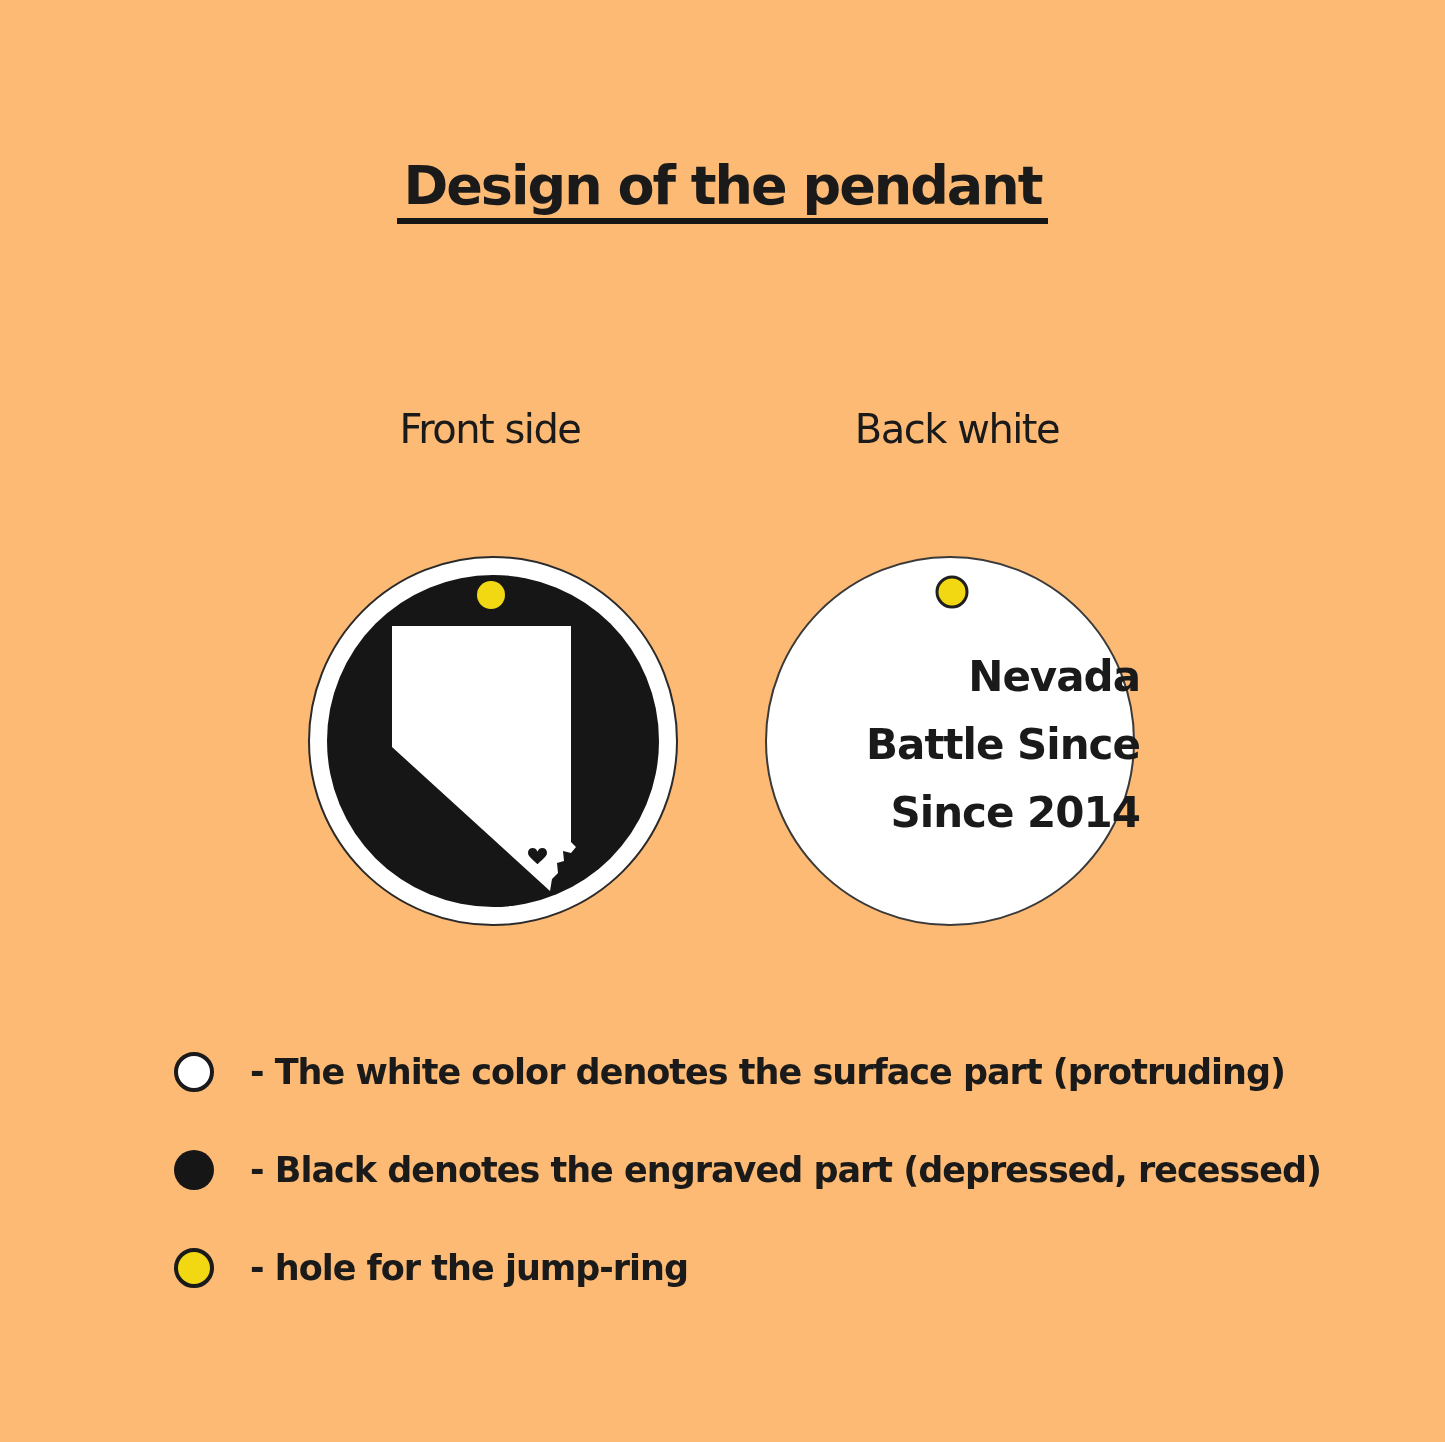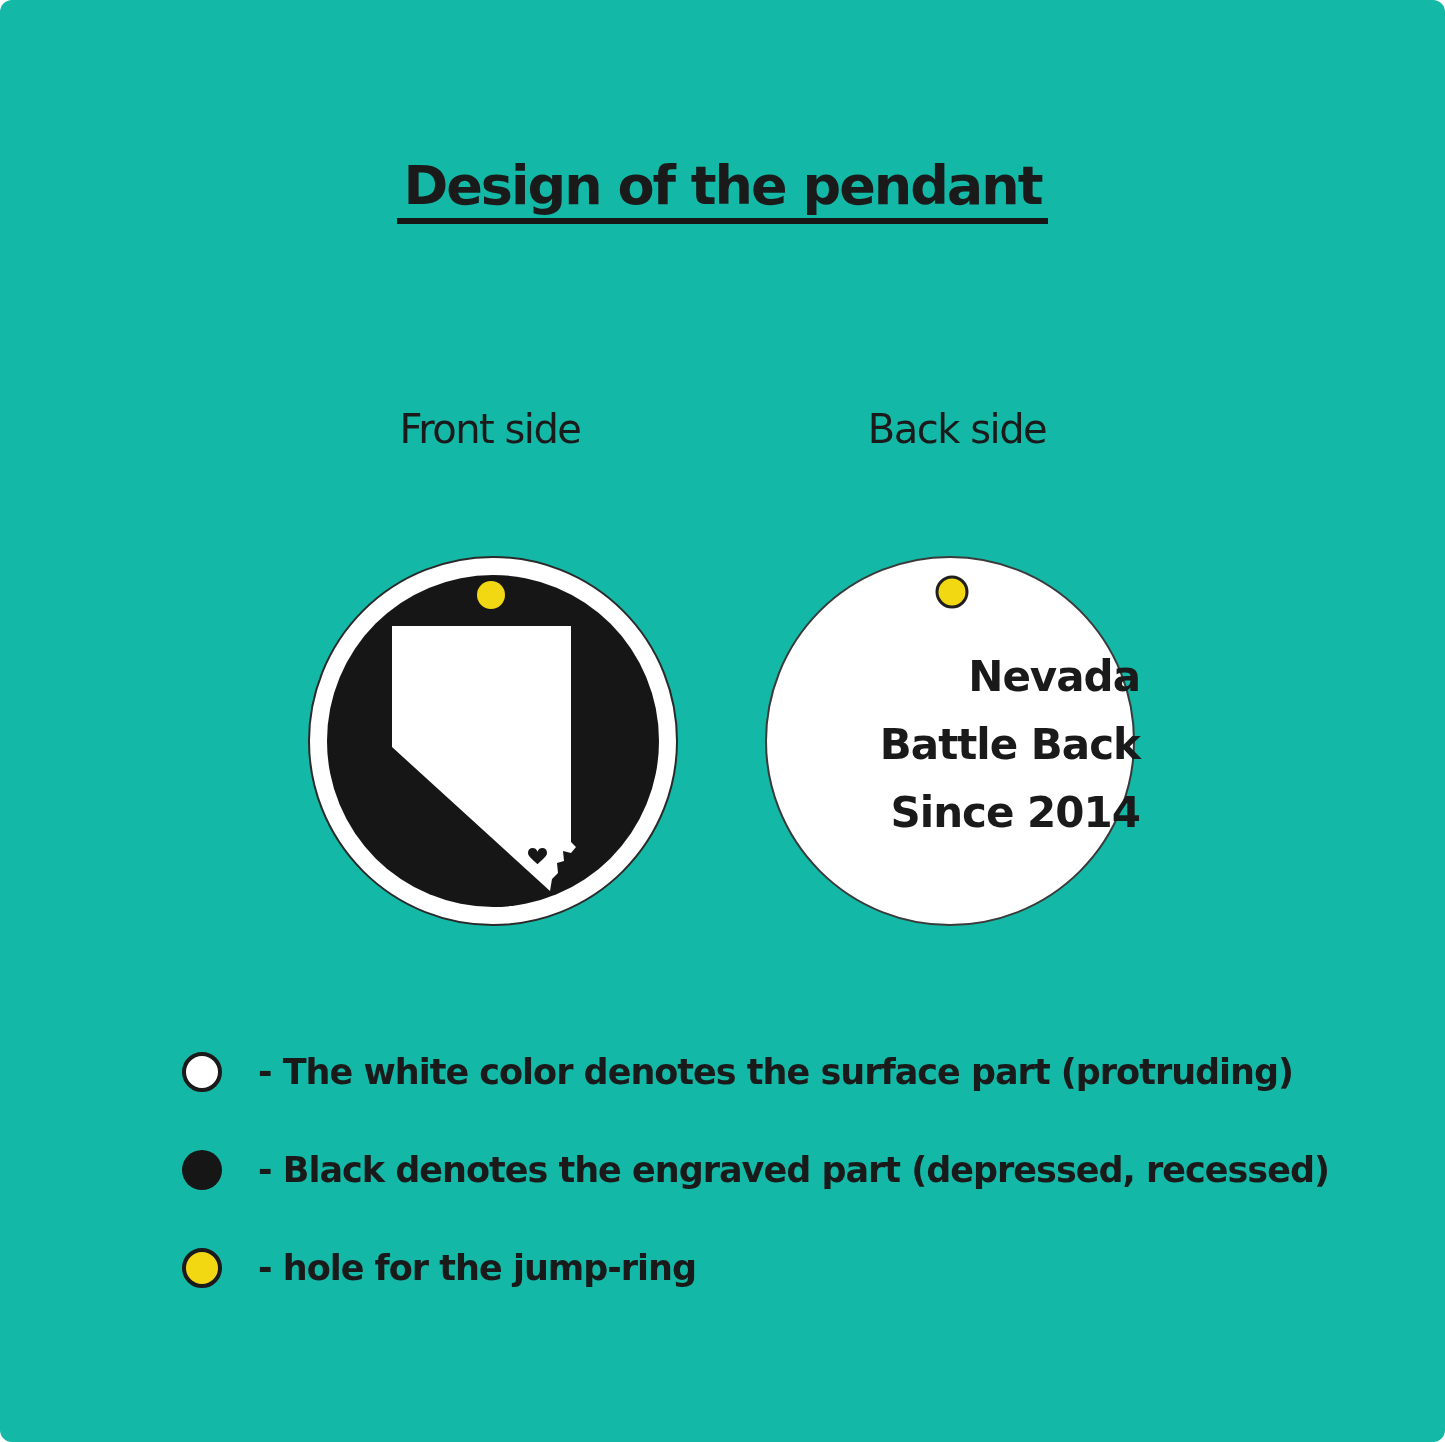--- a/index.html
+++ b/index.html
@@ -1,20 +1,19 @@
 <!DOCTYPE html>
 <html><head>
 <meta charset="utf-8">
 <style>
   html,body { margin:0; padding:0; background:#ffffff; }
   .canvas {
-    position:relative; width:1445px; height:1442px; background:#14b8a6;
+    position:relative; width:1445px; height:1442px; background:#fdba74;
     font-family:"DejaVu Sans","Liberation Sans",sans-serif; color:#1a1a1a;
     overflow:hidden;
-    border-radius:12px;
   }
   .title-wrap { position:absolute; top:156px; left:0; width:100%; text-align:center; }
   .title {
     display:inline-block; font-size:54px; font-weight:bold; letter-spacing:-2px;
     line-height:1.1; border-bottom:6px solid #161616; padding:0 6px 3px;
     white-space:nowrap;
   }
   .side-label {
     position:absolute; top:406px; width:320px; text-align:center;
     font-size:40px; font-weight:normal; letter-spacing:-1.5px; white-space:nowrap;
@@ -23,59 +22,59 @@
   .side-label.back  { left:797px; }
   .pendant-svg { position:absolute; width:380px; height:380px; }
   .pendant-svg.front { left:303px; top:551px; }
   .pendant-svg.back  { left:760px; top:551px; }
   .back-text {
     position:absolute; left:760px; top:643px; width:380px; text-align:right;
     font-size:42px; font-weight:bold; line-height:68px; letter-spacing:-1px;
     white-space:nowrap;
   }
   .legend-row {
-    position:absolute; left:180px; height:44px;
+    position:absolute; left:172px; height:44px;
     display:flex; align-items:center;
   }
   .legend-row.r1 { top:1050px; }
   .legend-row.r2 { top:1148px; }
   .legend-row.r3 { top:1246px; }
   .legend-swatch { flex:none; margin-right:34px; display:block; }
   .legend-text {
     font-size:35px; font-weight:bold; letter-spacing:-1px; white-space:nowrap;
   }
 </style>
 </head>
 <body>
 
 <div class="canvas">
 
   <div class="title-wrap">
     <span class="title">Design of the pendant</span>
   </div>
 
   <div class="side-label front">Front side</div>
-  <div class="side-label back">Back side</div>
+  <div class="side-label back">Back white</div>
 
   <svg class="pendant-svg front" viewBox="0 0 380 380">
     <circle cx="190" cy="190" r="184" stroke="#2a2a2a" stroke-width="2" fill="#FFFFFF"></circle>
     <circle cx="190" cy="190" r="166" fill="#161616"></circle>
     <circle cx="188" cy="44" r="14" fill="#F2D713"></circle>
     <polygon points="89,75 268,75 268,291 273,296 268,302 260,300 261,310 254,312 255,322 249,328 247,340 89,196" fill="#FFFFFF"></polygon>
     <path transform="translate(225,297) scale(0.95)" d="M10 17 C5 12 0 9 0 5 C0 2 2 0 5 0 C7 0 9 1 10 4 C11 1 13 0 15 0 C18 0 20 2 20 5 C20 9 15 12 10 17 Z" fill="#161616"></path>
   </svg>
 
   <svg class="pendant-svg back" viewBox="0 0 380 380">
     <circle cx="190" cy="190" r="184" stroke="#3a3a3a" stroke-width="2" fill="#FFFFFF"></circle>
     <circle cx="192" cy="41" r="15" stroke="#1f1f1f" stroke-width="3" fill="#F2D713"></circle>
   </svg>
 
   <div class="back-text">
     <div>Nevada</div>
-    <div>Battle Back</div>
+    <div>Battle Since</div>
     <div>Since 2014</div>
   </div>
 
   <div class="legend-row r1">
     <svg class="legend-swatch" width="44" height="44">
       <circle cx="22" cy="22" r="18" stroke="#1a1a1a" stroke-width="4" fill="#FFFFFF"></circle>
     </svg>
     <span class="legend-text">- The white color denotes the surface part (protruding)</span>
   </div>
 

